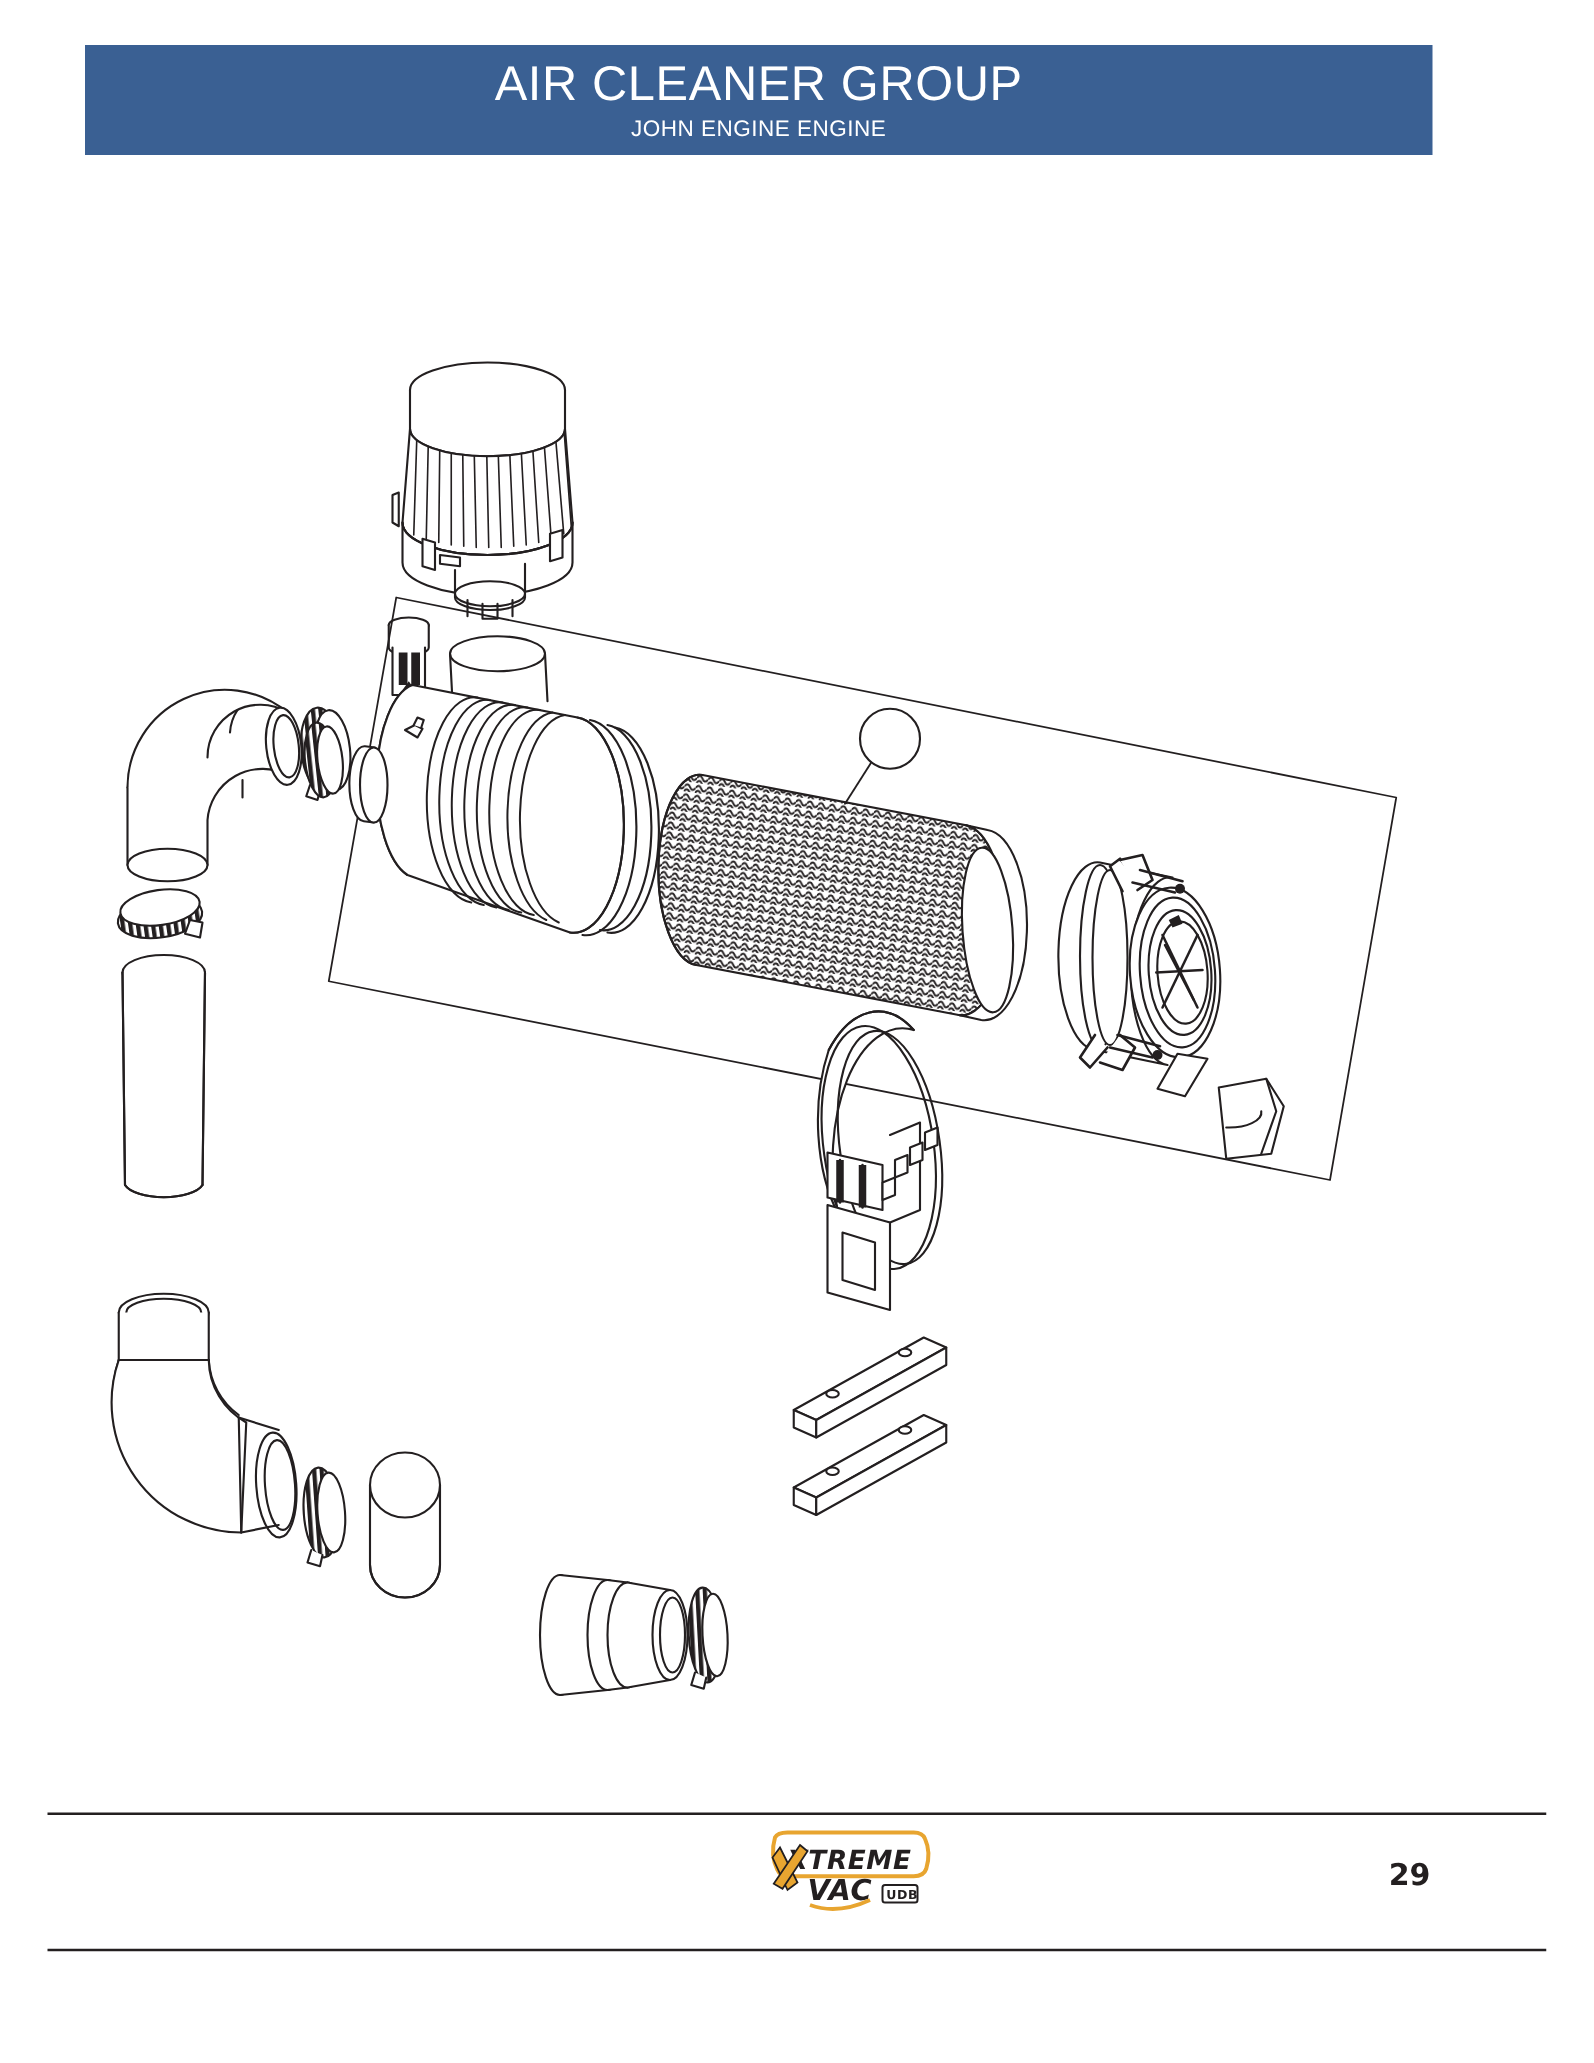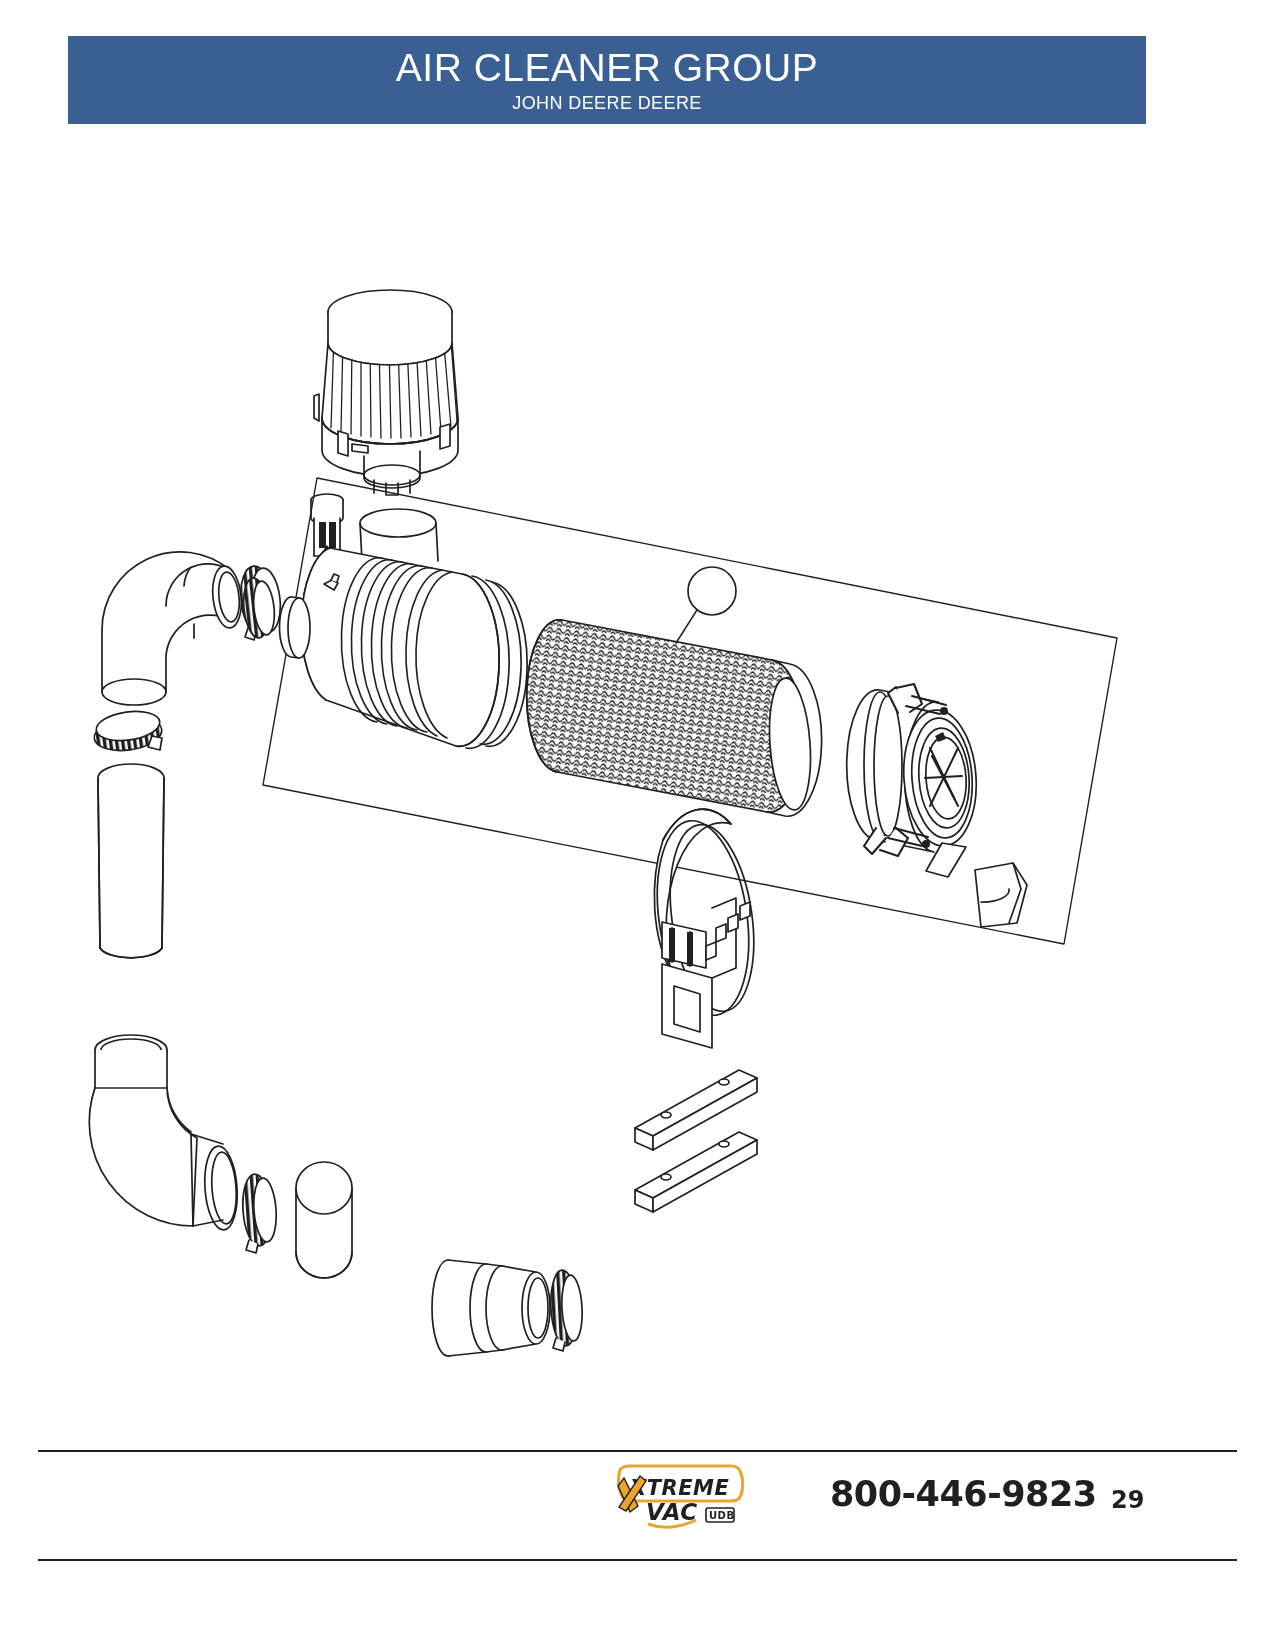--- a/index.html
+++ b/index.html
@@ -112,21 +112,21 @@
     font-family: "DejaVu Sans", sans-serif;
   }
 </style>
 </head>
 <body>
 
 <div class="page">
 
   <div class="header-banner">
     <div class="header-title">AIR CLEANER GROUP</div>
-    <div class="header-subtitle">JOHN DEERE DEERE</div>
+    <div class="header-subtitle">JOHN ENGINE ENGINE</div>
   </div>
 
   <div class="diagram-area">
     <svg width="1275" height="1300" viewBox="0 0 1275 1300" xmlns="http://www.w3.org/2000/svg">
       <defs>
         <pattern id="meshPat" width="9" height="8" patternUnits="userSpaceOnUse" patternTransform="rotate(8)">
           <path d="M0,4 q2.25,-4 4.5,0 q2.25,4 4.5,0" fill="none" stroke="#231f20" stroke-width="1.5"></path>
           <path d="M0,8 q2.25,-4 4.5,0 q2.25,4 4.5,0" fill="none" stroke="#231f20" stroke-width="1.5"></path>
         </pattern>
         <pattern id="clampPat" width="6" height="10" patternUnits="userSpaceOnUse">
@@ -423,19 +423,18 @@
         <path d="M26,14 l6,5 l-20,30 l-7,-4 z" fill="#E8A530" stroke="#231F20" stroke-width="1.4"></path>
 
         <text x="32" y="58" font-family="DejaVu Sans, sans-serif" font-size="23" font-weight="bold" font-style="italic" fill="#231F20" letter-spacing="0.5">VAC</text>
         <path d="M34,62 q22,8 48,-4" fill="none" stroke="#E8A530" stroke-width="3"></path>
 
         <rect x="92" y="46" width="28" height="14" rx="2" fill="none" stroke="#231F20" stroke-width="1.6"></rect>
         <text x="95" y="57" font-family="DejaVu Sans, sans-serif" font-size="10" font-weight="bold" fill="#231F20" letter-spacing="0.5">UDB</text>
       </svg>
     </div>
 
-    <div class="footer-phone">800-446-9823</div>
     <div class="footer-page-number">29</div>
 
     <div class="footer-rule bottom"></div>
   </div>
 
 </div>
 
 </body></html>

